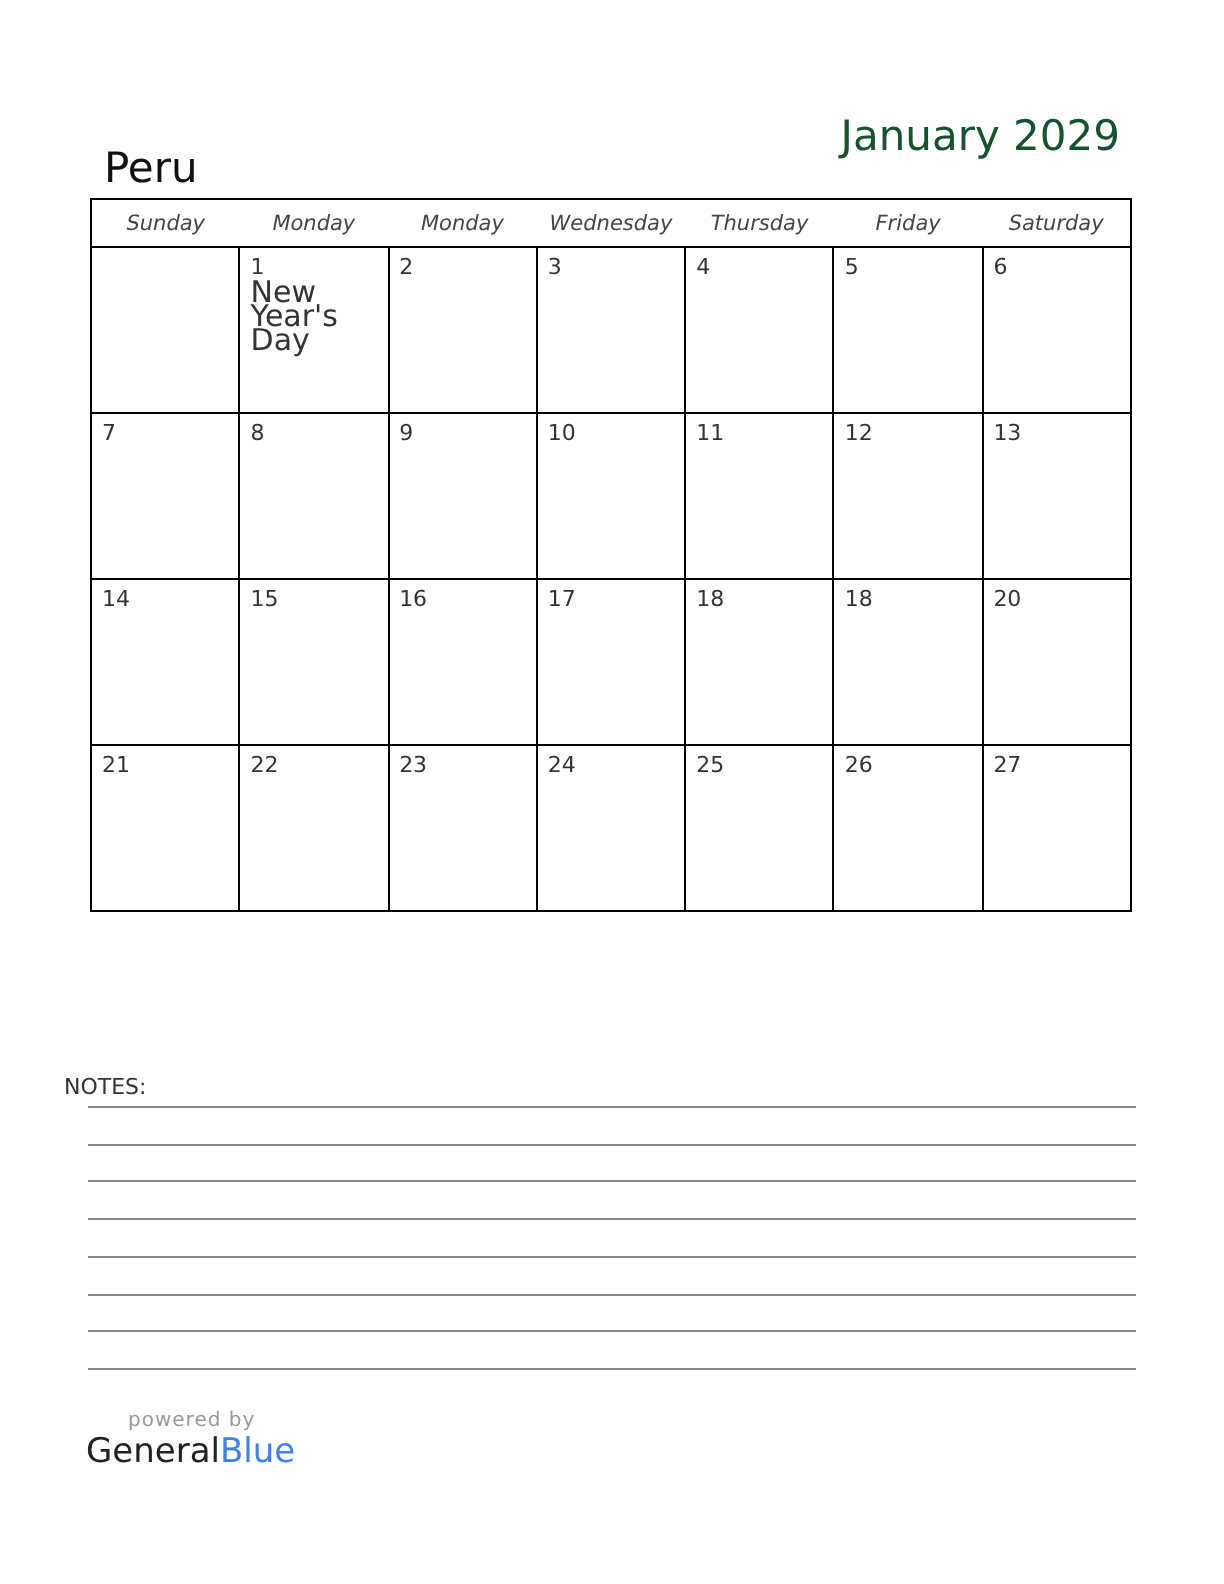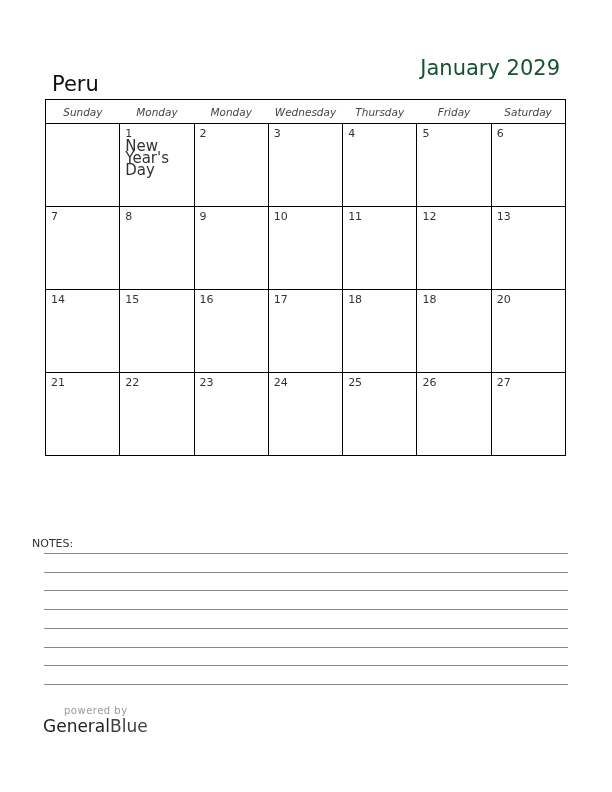--- a/index.html
+++ b/index.html
@@ -9,21 +9,21 @@
   .cal { position:absolute; left:45px; top:99px; width:521px; border-collapse:collapse; table-layout:fixed; }
   .cal th { height:23px; font-weight:normal; font-size:10.5px; color:#444; border-bottom:1.5px solid #000; padding:0; text-align:center;font-style:italic; }
   .cal td { height:76px; border:1.5px solid #000; vertical-align:top; padding:3px 5px; font-size:11px; color:#333; }
   .cal { border:1.5px solid #000; }
   .daynum { display:block; line-height:13px; }
   .holiday { display:block; font-size:15px; line-height:12px; color:#333; }
   .notes-label { position:absolute; left:32px; top:537px; font-size:11px; color:#333; }
   .note-line { position:absolute; left:44px; width:524px; height:1px; background:#888; }
   .powered { position:absolute; left:64px; top:705px; font-size:10px; color:#999; letter-spacing:0.5px; }
   .brand { position:absolute; left:43px; top:716px; font-size:17px; color:#222; }
-  .brand .blue { color:#404040; }
+  .brand .blue { color:#3b82f6; }
 </style>
 </head>
 <body>
 
 <div class="country">Peru</div>
 <div class="month">January 2029</div>
 
 <table class="cal">
   <thead>
     <tr>

